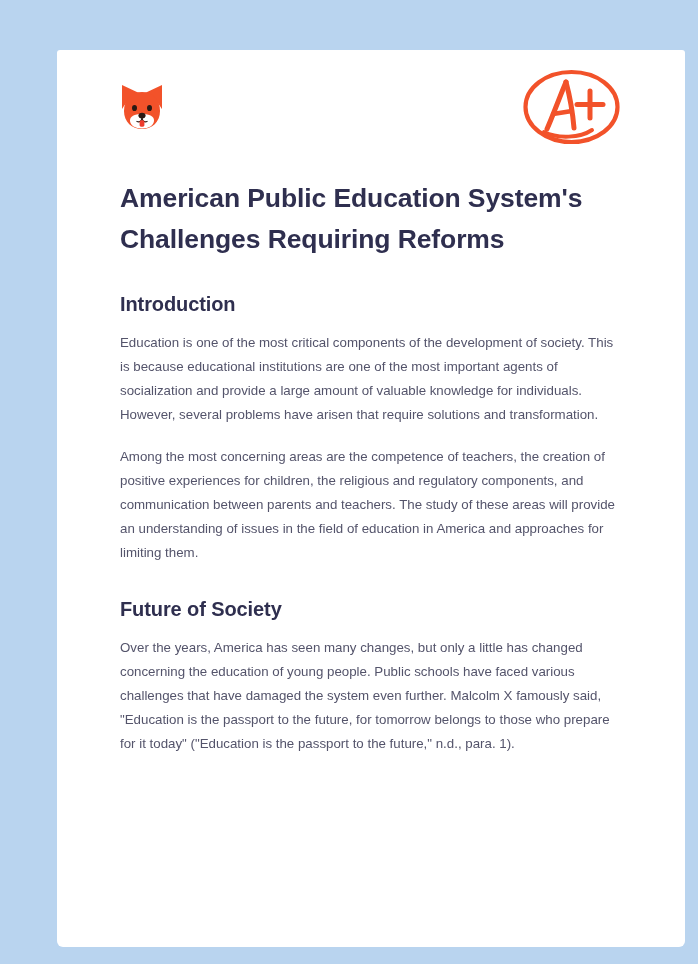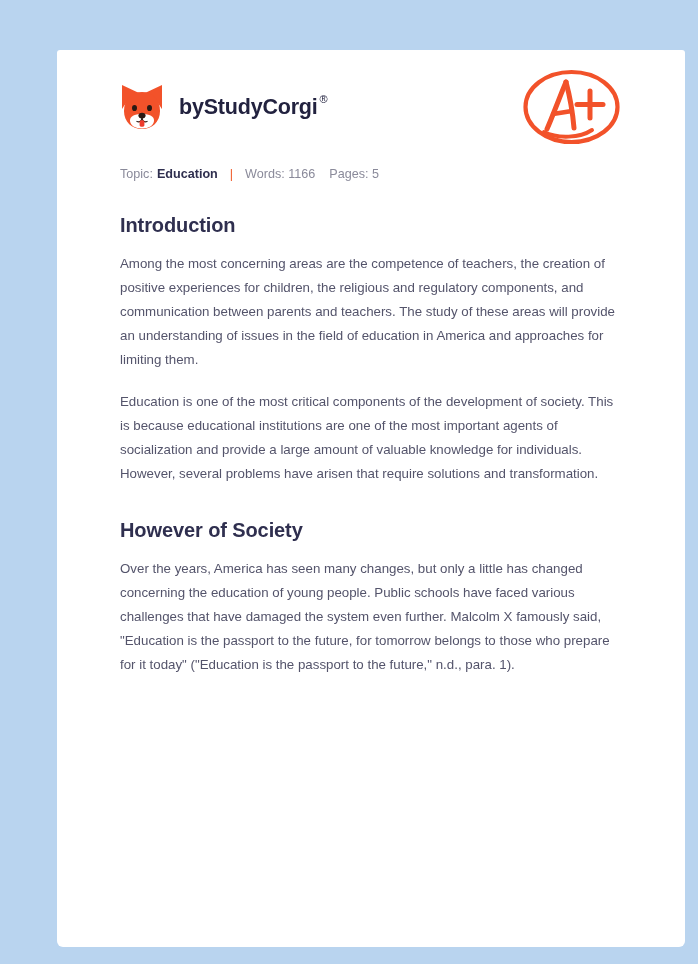--- a/index.html
+++ b/index.html
@@ -146,49 +146,38 @@
 
           <path d="M22 31 C30 31 34 33.5 34 37.5 C34 42.5 28.5 45.5 22 45.5 C15.5 45.5 10 42.5 10 37.5 C10 33.5 14 31 22 31 Z" fill="#ffffff"></path>
 
           <ellipse cx="22" cy="32.6" rx="3.6" ry="2.9" fill="#2b1a14"></ellipse>
 
           <path d="M22 35 C22 38 19.5 39.5 17 38.5" stroke="#2b1a14" stroke-width="1.3" fill="none" stroke-linecap="round"></path>
           <path d="M22 35 C22 38 24.5 39.5 27 38.5" stroke="#2b1a14" stroke-width="1.3" fill="none" stroke-linecap="round"></path>
 
           <path d="M19.6 38.4 C19.6 36.9 24.4 36.9 24.4 38.4 L24.4 42.2 C24.4 44.2 19.6 44.2 19.6 42.2 Z" fill="#ef3b2c"></path>
         </svg>
-        <div class="brand-text">
-          <span>by </span>
-          <span>StudyCorgi</span>
-          <span class="brand-reg">®</span>
-        </div>
       </div>
 
       <svg class="grade-badge" viewBox="0 0 103 83">
         <ellipse cx="51.5" cy="41" rx="46" ry="35" fill="none" stroke="#f2522a" stroke-width="4.2"></ellipse>
         <path d="M46 16 C40 30 32 52 27 63" stroke="#f2522a" stroke-width="5" fill="none" stroke-linecap="round"></path>
         <path d="M46 16 C50 31 53 50 54 62" stroke="#f2522a" stroke-width="5" fill="none" stroke-linecap="round"></path>
         <path d="M33 48 L52 45" stroke="#f2522a" stroke-width="4.4" fill="none" stroke-linecap="round"></path>
         <path d="M70 25 L70 52" stroke="#f2522a" stroke-width="5" fill="none" stroke-linecap="round"></path>
         <path d="M57 38.5 L83 38.5" stroke="#f2522a" stroke-width="5" fill="none" stroke-linecap="round"></path>
         <path d="M24 66 C38 73 60 72 72 64" stroke="#f2522a" stroke-width="4" fill="none" stroke-linecap="round"></path>
       </svg>
 
     </div>
 
+    <h1 class="doc-title">American Public Education System's Challenges Requiring Reforms</h1>
 
-    <div class="doc-meta">
-      <span class="meta-label">Topic:</span>
-      <span class="meta-topic-value">Education</span>
-      <span class="meta-sep">|</span>
-      <span class="meta-words">Words: 1166</span>
-      <span>Pages: 5</span>
-    </div>
 
     <h2 class="section-heading">Introduction</h2>
+    <p class="body-par">Education is one of the most critical components of the development of society. This is because educational institutions are one of the most important agents of socialization and provide a large amount of valuable knowledge for individuals. However, several problems have arisen that require solutions and transformation.</p>
     <p class="body-par">Among the most concerning areas are the competence of teachers, the creation of positive experiences for children, the religious and regulatory components, and communication between parents and teachers. The study of these areas will provide an understanding of issues in the field of education in America and approaches for limiting them.</p>
-    <p class="body-par">Education is one of the most critical components of the development of society. This is because educational institutions are one of the most important agents of socialization and provide a large amount of valuable knowledge for individuals. However, several problems have arisen that require solutions and transformation.</p>
 
-    <h2 class="section-heading">However of Society</h2>
+    <h2 class="section-heading">Future of Society</h2>
     <p class="body-par">Over the years, America has seen many changes, but only a little has changed concerning the education of young people. Public schools have faced various challenges that have damaged the system even further. Malcolm X famously said, "Education is the passport to the future, for tomorrow belongs to those who prepare for it today" ("Education is the passport to the future," n.d., para. 1).</p>
 
   </div>
 </div>
 
 </body></html>

